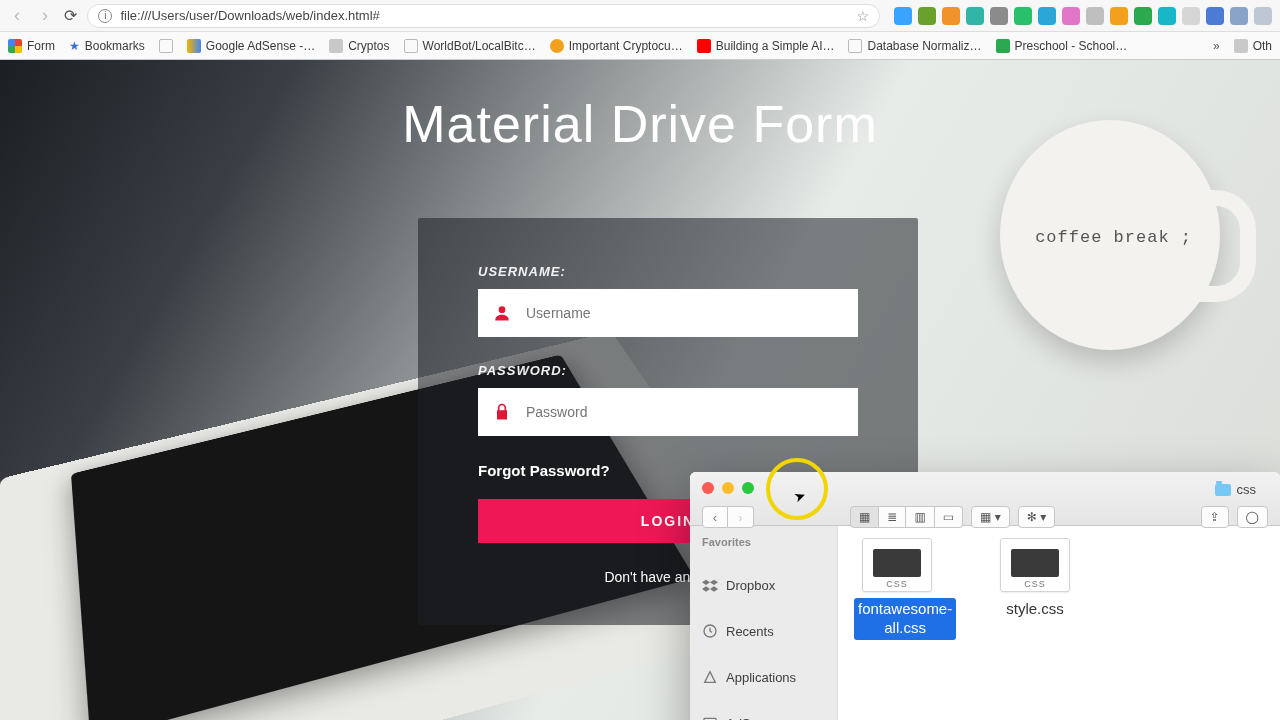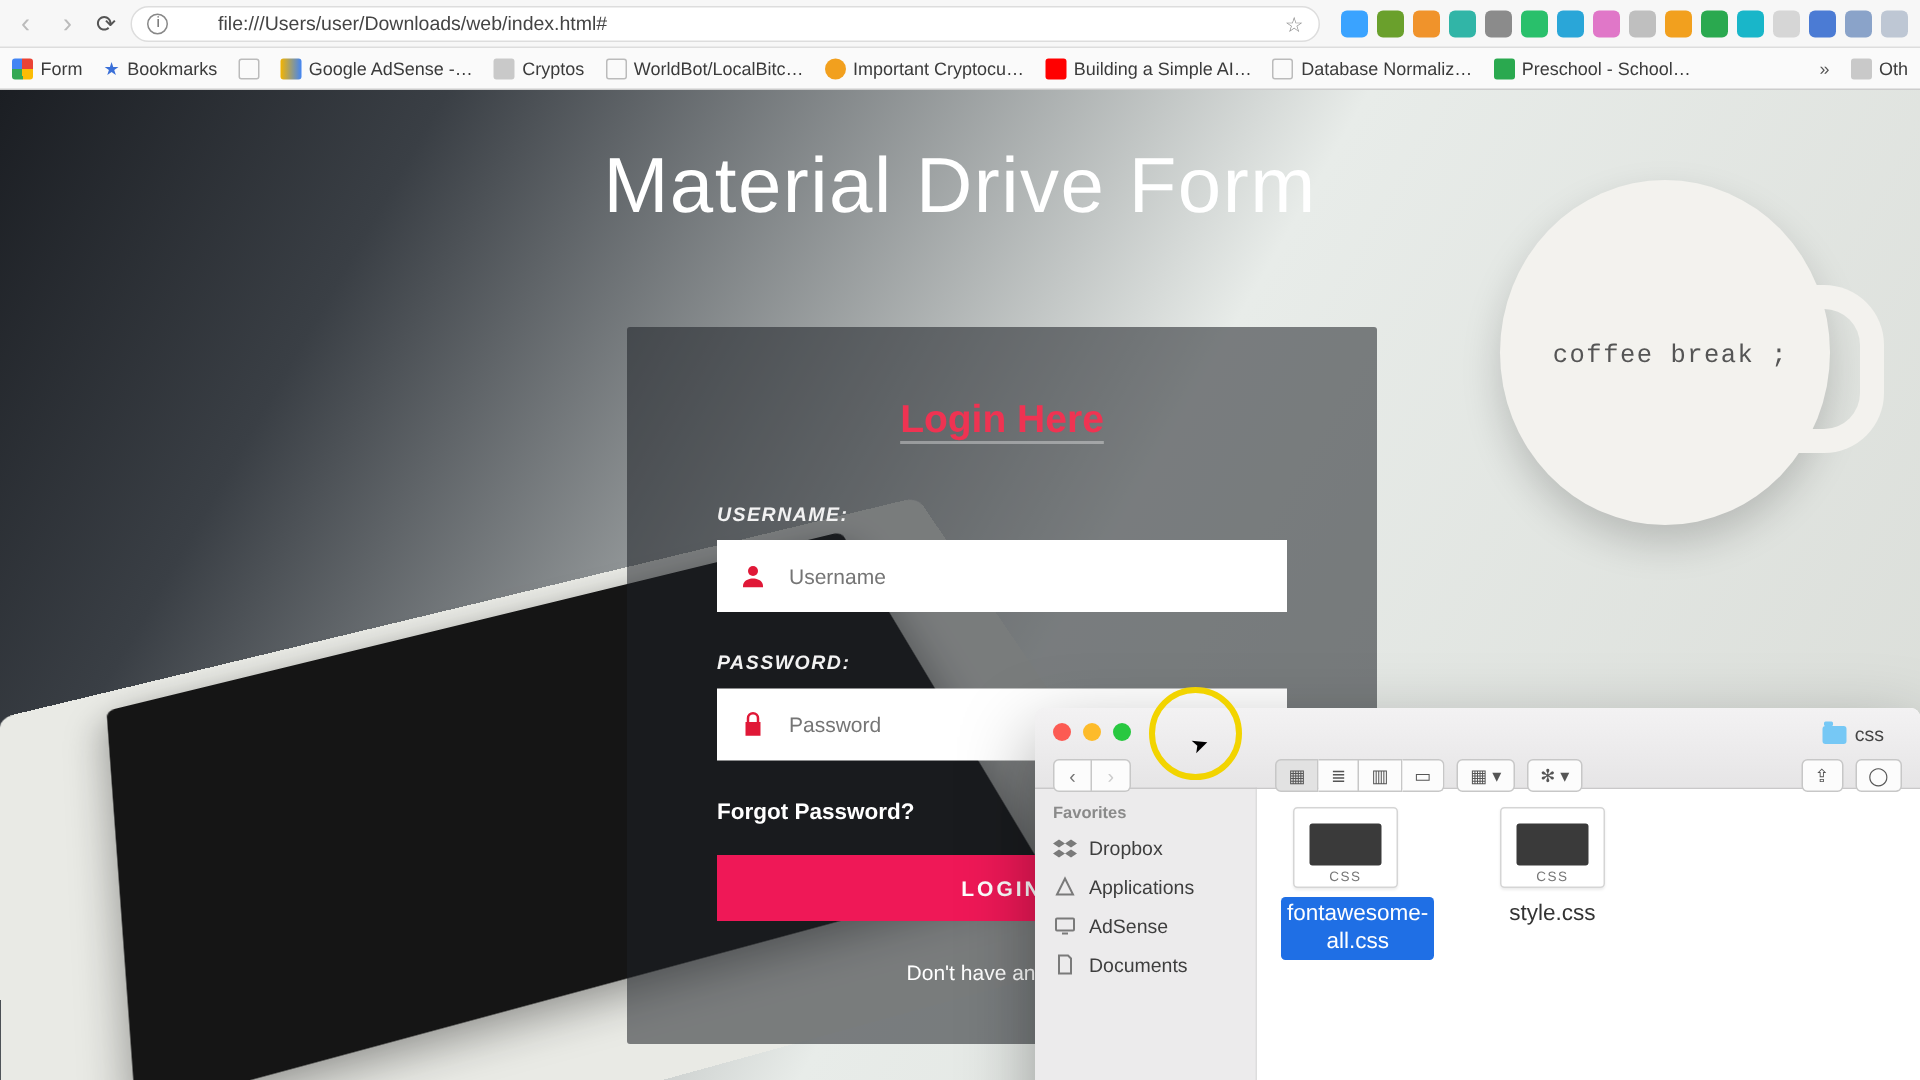--- a/index.html
+++ b/index.html
@@ -4,21 +4,21 @@
 <style>
 * { margin: 0; padding: 0; box-sizing: border-box; font-family: -apple-system, BlinkMacSystemFont, "Segoe UI", Helvetica, Arial, sans-serif; }
 html, body { width: 1280px; height: 720px; overflow: hidden; }
 
 
 .browser-toolbar { height: 32px; background: #f7f7f7; display: flex; align-items: center; padding: 0 8px; gap: 10px; border-bottom: 1px solid #ddd; }
 .nav-arrow { color: #bbb; font-size: 18px; width: 18px; text-align: center; }
 .reload { color: #555; font-size: 16px; }
 .url-bar { flex: 1; display: flex; align-items: center; background: #fff; border: 1px solid #ddd; border-radius: 14px; height: 24px; padding: 0 10px; gap: 8px; color: #444; font-size: 13px; }
 .url-bar .info { width: 14px; height: 14px; border: 1px solid #888; border-radius: 50%; display:flex; align-items:center; justify-content:center; font-size:10px; color:#666; }
-.url-text { flex: 1; white-space: nowrap; overflow: hidden; margin-left: 25px; }
+.url-text { flex: 1; white-space: nowrap; overflow: hidden; }
 .star { color: #888; font-size: 14px; }
 .ext-icons { display: flex; gap: 6px; padding-left: 4px; }
 .ext-icons span { width: 18px; height: 18px; border-radius: 4px; display:inline-block; }
 
 .bookmarks-bar { height: 28px; background: #fafafa; display: flex; align-items: center; padding: 0 8px; gap: 14px; font-size: 12px; color: #3b3b3b; border-bottom: 1px solid #ccc; }
 .bk { display:flex; align-items:center; gap:5px; white-space: nowrap; }
 .bk .ico { width:14px; height:14px; border-radius:2px; display:inline-block; }
 .bookmarks-bar .spacer { flex:1; }
 .bookmarks-bar .chev { color:#555; }
 .sq { width:14px;height:14px;display:inline-block;border:1px solid #bbb;border-radius:2px; }
@@ -62,21 +62,21 @@
 .seg { display:flex; }
 .seg button{ height:22px; padding:0 8px; border:1px solid #c7c7c7; background:#fcfcfc; color:#555; font-size:12px; }
 .seg button+button{border-left:none;}
 .seg button:first-child{border-radius:4px 0 0 4px;}
 .seg button:last-child{border-radius:0 4px 4px 0;}
 .seg .active{background:#e2e2e2;}
 .tool-btn{ height:22px; padding:0 8px; border:1px solid #c7c7c7; background:#fcfcfc; border-radius:4px; color:#555; font-size:12px; }
 .finder-controls .gap{flex:1;}
 
 .fav-title { color:#8a8a8a; font-size:11px; padding:54px 12px 4px; font-weight:600; }
-.fav-item { display:flex; align-items:center; gap:8px; padding:5px 12px; color:#3e3e3e; }
+.fav-item { display:flex; align-items:center; gap:8px; padding:5px 12px; color:#3e3e3e;margin-top:20px; }
 .fav-item svg{width:16px;height:16px;fill:#7a7a7a;}
 
 .finder-body { flex:1; padding:66px 16px 10px; display:flex; gap:52px; align-items:flex-start; }
 .file { width:86px; text-align:center; }
 .file .thumb{ width:70px; height:54px; margin:0 auto 6px; background:#fff; border:1px solid #d5d5d5; border-radius:3px; position:relative; box-shadow:0 1px 2px rgba(0,0,0,.08);}
 .file .thumb::after{content:"";position:absolute;left:10px;top:10px;width:48px;height:28px;background:#3a3a3a;border-radius:2px;}
 .file .ext{position:absolute;left:0;right:0;bottom:2px;font-size:9px;color:#777;letter-spacing:1px;}
 .file .name{ font-size:15px; color:#333; line-height:1.25; padding:2px 4px; border-radius:3px; display:inline-block;}
 .file.selected .name{ background:#1f6fe5; color:#fff; }
 
@@ -168,21 +168,20 @@
   <div class="bg-laptop">
     <div class="base"></div>
       <div class="keys"></div>
   </div>
   <div class="mug"></div>
   <div class="mug-text">coffee break ;</div>
 
   <h1 class="page-title">Material Drive Form</h1>
 
   <div class="card">
-    <div class="card-head">Login Here</div>
 
     <div class="field-label">USERNAME:</div>
     <div class="input">
       <svg viewBox="0 0 24 24">
           <circle cx="12" cy="8" r="4"></circle>
           <path d="M4 20c0-4 4-6 8-6s8 2 8 6v1H4z"></path>
         </svg>
       <input placeholder="Username" style="">
     </div>
 
@@ -232,20 +231,27 @@
     <div class="finder-sidebar">
       <div class="fav-title">Favorites</div>
       <div class="fav-item">
           <svg viewBox="0 0 24 24">
             <path d="M6 4l6 4-6 4-6-4 6-4zm12 0l6 4-6 4-6-4 6-4zM6 14l6 4-6 4-6-4 6-4zm12 0l6 4-6 4-6-4 6-4z"></path>
           </svg>
           <span>Dropbox</span>
         </div>
       <div class="fav-item">
           <svg viewBox="0 0 24 24">
+            <circle cx="12" cy="12" r="9" fill="none" stroke="#7a7a7a" stroke-width="2"></circle>
+            <path d="M12 7v5l3 2" fill="none" stroke="#7a7a7a" stroke-width="2"></path>
+          </svg>
+          <span>Recents</span>
+        </div>
+      <div class="fav-item">
+          <svg viewBox="0 0 24 24">
             <path d="M4 20l8-16 8 16H4z" fill="none" stroke="#7a7a7a" stroke-width="2"></path>
           </svg>
           <span>Applications</span>
         </div>
       <div class="fav-item">
           <svg viewBox="0 0 24 24">
             <rect x="3" y="5" width="18" height="12" rx="1" fill="none" stroke="#7a7a7a" stroke-width="2"></rect>
             <path d="M9 20h6" stroke="#7a7a7a" stroke-width="2"></path>
           </svg>
           <span>AdSense</span>

